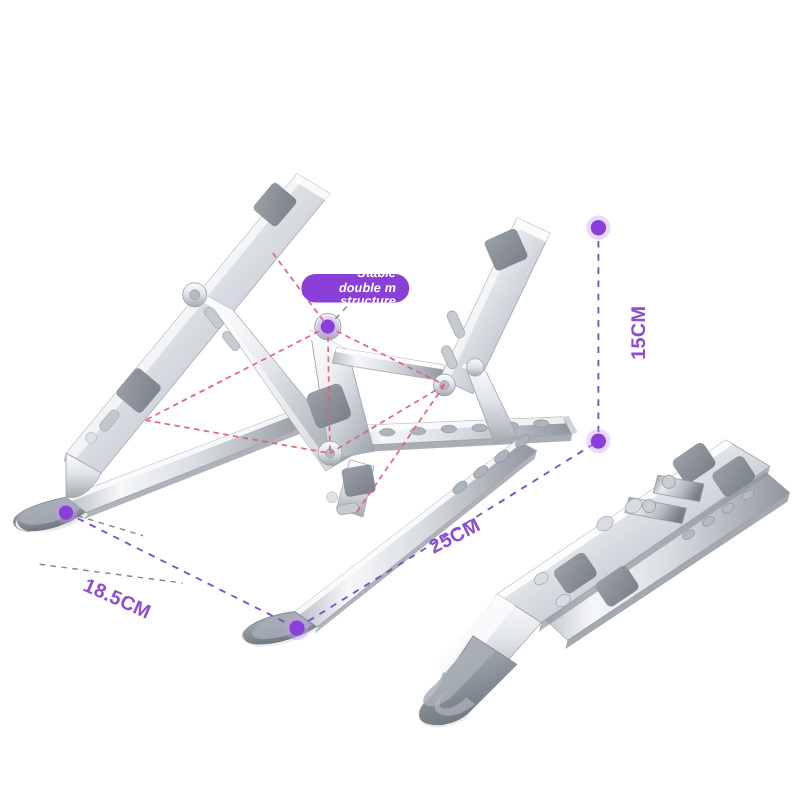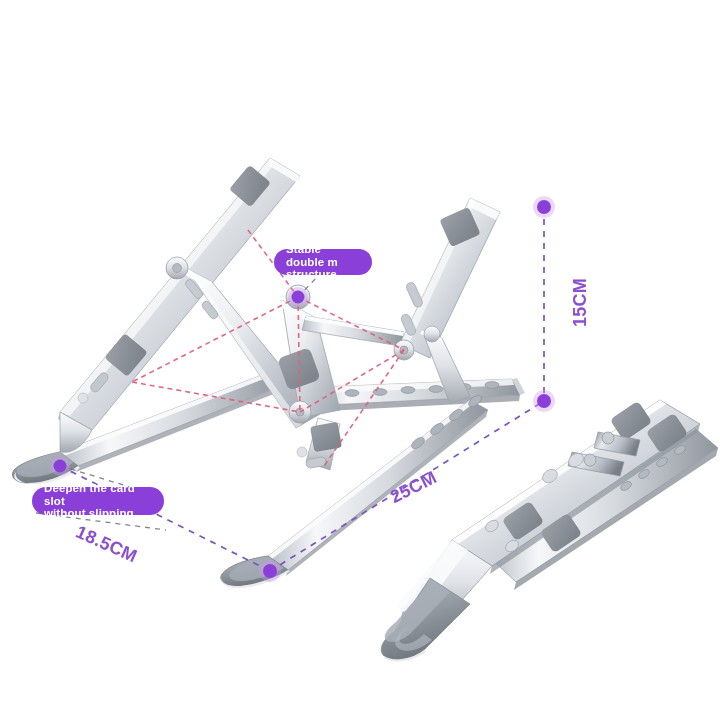--- a/index.html
+++ b/index.html
@@ -29,29 +29,30 @@
     height: 720px;
     overflow: visible;
   }
   .callout {
     position: absolute;
     border-radius: 999px;
     color: #ffffff;
     font-size: 11.5px;
     font-weight: bold;
     line-height: 1.12;
-    text-align: left;
+    text-align: right;
     letter-spacing: 0.1px;
     display: flex;
     align-items: center;
     justify-content: center;
     padding: 5px 12px;
     box-sizing: border-box;
     white-space: pre-line;
     font-family: "Liberation Sans", sans-serif;
+    font-style: italic;
   }
   .dimlabel {
     position: absolute;
     font-size: 18px;
     font-weight: bold;
     letter-spacing: 0.3px;
     white-space: nowrap;
     font-family: "Liberation Sans", sans-serif;
     transform-origin: 50% 50%;
   }
@@ -289,22 +290,20 @@
         <circle cx="60" cy="466" r="10" fill="#c79af0" opacity="0.38"></circle>
         <circle cx="60" cy="466" r="6.5" fill="#8b3fd9"></circle>
         <circle cx="298" cy="297" r="10" fill="#c79af0" opacity="0.38"></circle>
         <circle cx="298" cy="297" r="6.5" fill="#8b3fd9"></circle>
       </g>
     </svg>
 
     <div class="callout" style="left:274px; top:249px; width:98px; height:26px; background:#8b3fd9;">Stable double m
 structure</div>
 
-    <div class="callout" style="left:32px; top:487px; width:132px; height:28px; background:#8b3fd9;">Deepen the card slot
-without slipping</div>
 
     <div class="dimlabel" style="left:556px; top:292px; color:#8b4fd0; transform:translate(0,0) rotate(-90deg);">15CM</div>
 
     <div class="dimlabel" style="left:389px; top:477px; color:#8b4fd0; transform:rotate(-27deg);">25CM</div>
 
     <div class="dimlabel" style="left:74px; top:534px; color:#8b4fd0; transform:rotate(24deg);">18.5CM</div>
 
   </div>
 </div>
 

